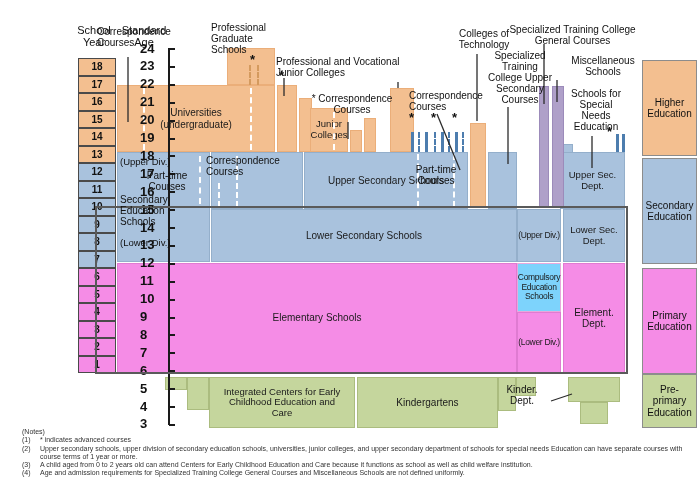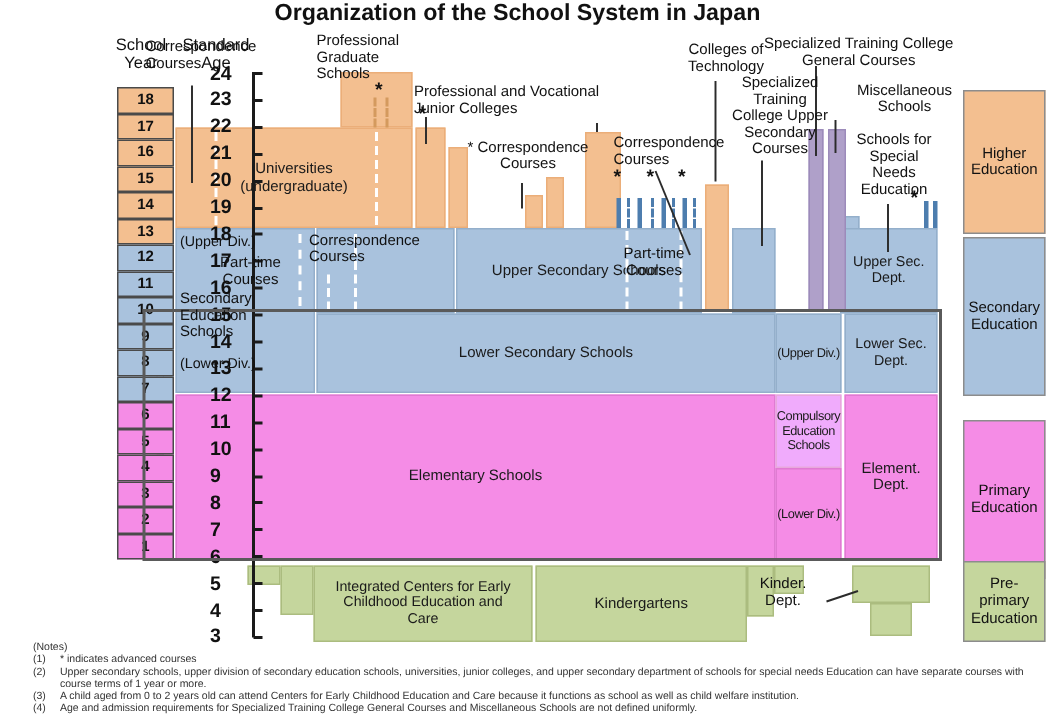--- a/index.html
+++ b/index.html
@@ -10,21 +10,21 @@
   .hdr{position:absolute;font-size:11px;text-align:center;line-height:1.1;z-index:50;}
   .lbl{position:absolute;font-size:10px;line-height:1.1;color:#111;z-index:50;}
   .ctr{text-align:center;}
   .nw{white-space:nowrap;}
   .bx{position:absolute;box-sizing:border-box;z-index:2;display:flex;
       align-items:center;justify-content:center;}
   .bx span{font-size:10px;line-height:1.12;text-align:center;color:#1a1a1a;}
   .or{background:#F3BF90;border:1px solid #EBAE79;}
   .bl{background:#A9C2DD;border:1px solid #94AFCB;}
   .pk{background:#F58CE6;border:1px solid #E07BD2;}
-  .pkl{background:#f0abfc;border:1px solid #E8A8DC;}
+  .pkl{background:#7dd3fc;border:1px solid #E8A8DC;}
   .gr{background:#C5D69D;border:1px solid #ABBC7F;}
   .pu{background:#AFA0C9;border:1px solid #9C8BBA;z-index:6;}
   .vdash{position:absolute;width:0;border-left:2px dashed #fff;z-index:6;}
   .vdash-tan{position:absolute;width:0;border-left:2px dashed #D49A5E;z-index:6;}
   .tb{position:absolute;width:3px;background:#4D7DAE;z-index:7;}
   .tbd{position:absolute;width:0;border-left:2px dashed #4D7DAE;z-index:7;}
   .ast{position:absolute;font-size:13px;font-weight:700;z-index:55;}
   .graybar{position:absolute;left:96px;top:207px;width:20px;height:166px;
            background:#C3C3C3;border:1px solid #8C8C8C;box-sizing:border-box;
            display:flex;align-items:center;justify-content:center;z-index:10;}
@@ -51,21 +51,20 @@
   .note-row{display:flex;}
   .note-num{flex:0 0 18px;}
   .note-text{flex:1;}
   svg.leads{position:absolute;left:0;top:0;z-index:40;pointer-events:none;}
 </style>
 </head>
 <body>
 
 <div class="canvas">
 
-  <div class="title">Organization of the School System in Japan</div>
 
   <div class="hdr" style="left:68px;top:24px;width:52px;">School Year</div>
   <div class="hdr" style="left:118px;top:24px;width:52px;">Standard Age</div>
 
   <div class="yearcol">
       <div class="year-cell yc-or" style="top: 0px;">18</div>
       <div class="year-cell yc-or" style="top: 17.5px;">17</div>
       <div class="year-cell yc-or" style="top: 35px;">16</div>
       <div class="year-cell yc-or" style="top: 52.5px;">15</div>
       <div class="year-cell yc-or" style="top: 70px;">14</div>
@@ -130,20 +129,23 @@
       <div class="age-tick" style="top: 423.9px;"></div>
       <div class="age-label" style="left: 140px; top: 419.4px;">3</div>
     </div>
 
   <div class="bx or" style="left:227px;top:48px;width:48px;height:37px;"></div>
   <div class="bx or" style="left:117px;top:85px;width:158px;height:67px;">
     <span style="width:92px;">Universities (undergraduate)</span>
   </div>
   <div class="bx or" style="left:277px;top:85px;width:20px;height:67px;"></div>
   <div class="bx or" style="left:299px;top:98px;width:13px;height:54px;"></div>
+  <div class="bx or" style="left:310px;top:108px;width:38px;height:44px;">
+    <span style="font-size:9.5px;">Junior Colleges</span>
+  </div>
   <div class="bx or" style="left:350px;top:130px;width:12px;height:22px;"></div>
   <div class="bx or" style="left:364px;top:118px;width:12px;height:34px;"></div>
   <div class="bx or" style="left:390px;top:88px;width:24px;height:64px;"></div>
   <div class="bx or" style="left:470px;top:123px;width:16px;height:84px;z-index:6;"></div>
 
   <div class="bx pu" style="left:539px;top:86px;width:10px;height:121px;"></div>
   <div class="bx pu" style="left:552px;top:86px;width:12px;height:121px;"></div>
 
   <div class="bx bl" style="left:117px;top:152px;width:93px;height:110px;"></div>
   <div class="bx bl" style="left:211px;top:152px;width:92px;height:57px;"></div>
@@ -195,21 +197,21 @@
     <span>Compulsory Ed.</span>
   </div>
   <div class="darkborder"></div>
 
   <div class="legend-box" style="top:60px;height:96px;background:#F3BF90;">
     <span style="width:48px;">Higher Education</span>
   </div>
   <div class="legend-box" style="top:158px;height:106px;background:#A9C2DD;">
     <span style="width:48px;">Secondary Education</span>
   </div>
-  <div class="legend-box" style="top:280px;height:106px;background:#F58CE6;align-items:center;">
+  <div class="legend-box" style="top:268px;height:106px;background:#F58CE6;align-items:center;">
     <span style="width:48px;">Primary Education</span>
   </div>
   <div class="legend-box" style="top:374px;height:54px;background:#C5D69D;">
     <span style="width:46px;">Pre-primary Education</span>
   </div>
 
   <div class="vdash" style="left:185px;top:30px;height:53px;"></div>
   <div class="vdash" style="left:143px;top:88px;height:62px;"></div>
   <div class="vdash" style="left:250px;top:88px;height:62px;"></div>
   <div class="vdash" style="left:333px;top:112px;height:38px;"></div>

